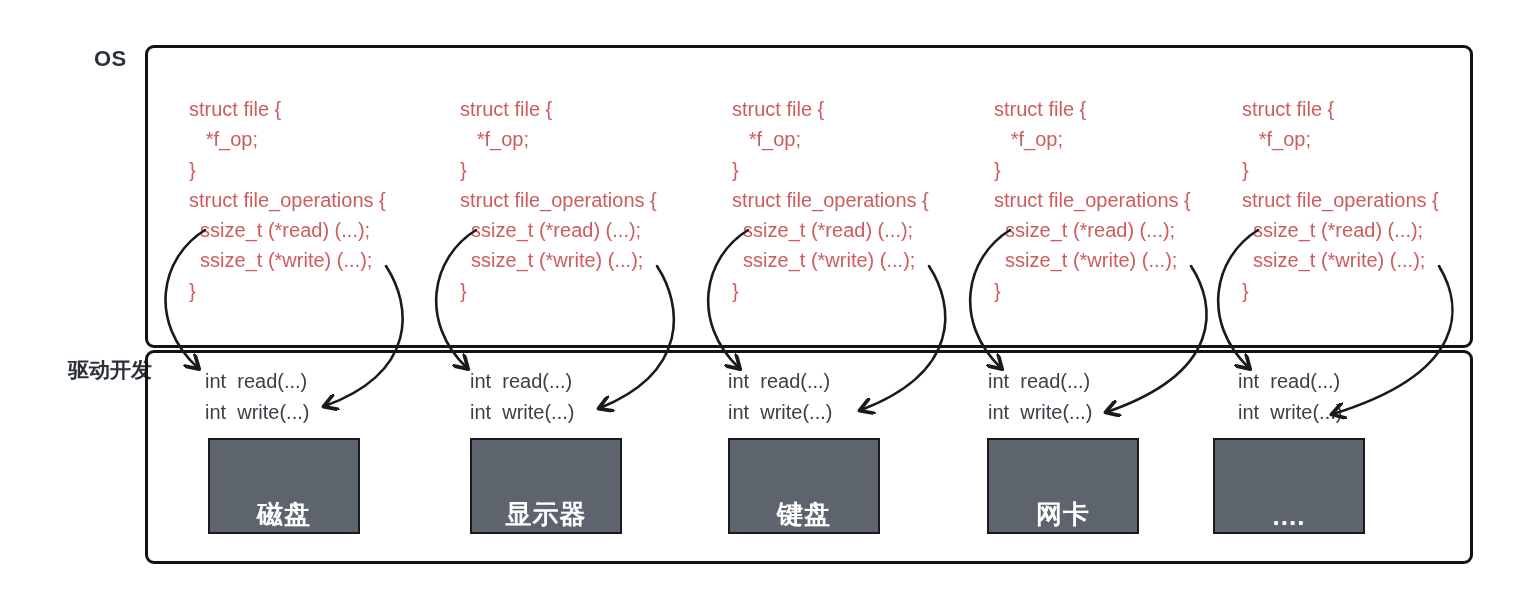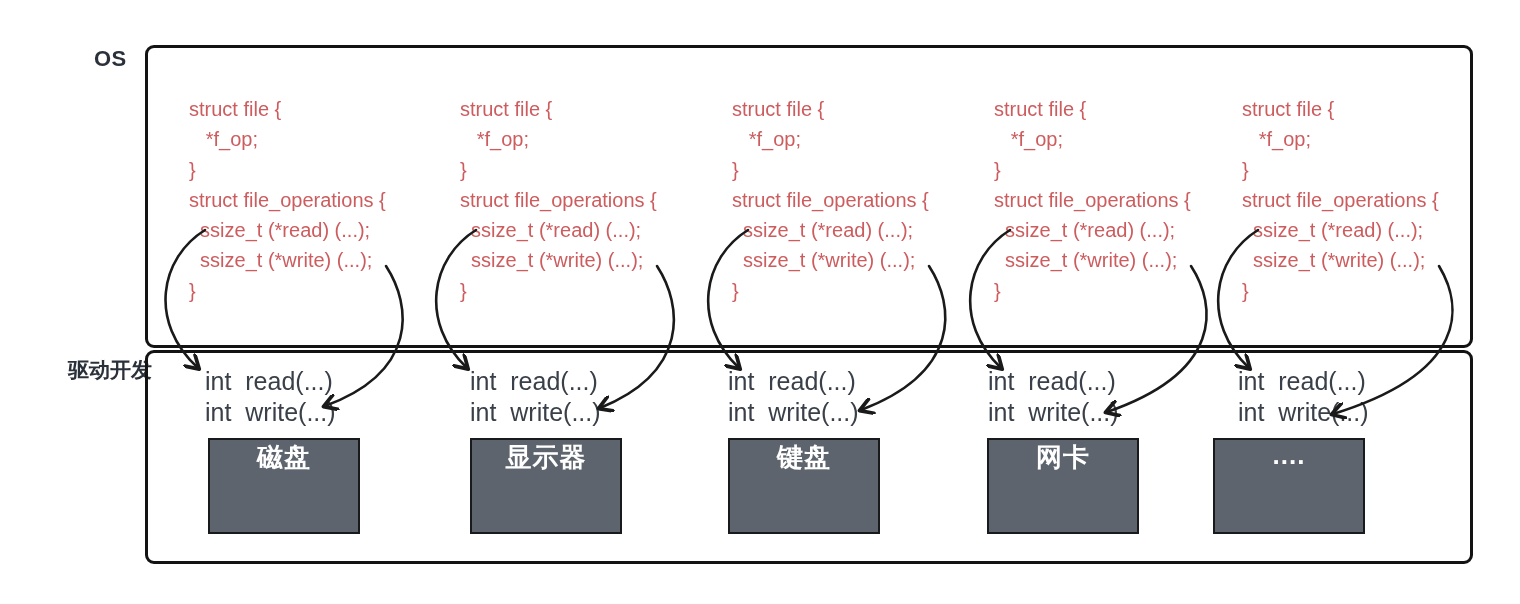--- a/index.html
+++ b/index.html
@@ -57,34 +57,34 @@
     line-height: 30.3px;
     color: #cd5c5e;
     white-space: pre;
   }
   pre.driver-funcs {
     position: absolute;
     top: 366px;
     left: var(--text-x);
     margin: 0;
     font-family: "Liberation Sans", "DejaVu Sans", sans-serif;
-    font-size: 25px;
+    font-size: 20px;
     line-height: 31px;
     color: #3a4049;
     white-space: pre;
   }
   .device-box {
     position: absolute;
     top: 438px;
     left: var(--box-x);
     width: 148px; height: 92px;
     background: #5d646d;
     border: 2.5px solid #191a1c;
     display: flex;
-    align-items: flex-start;
+    align-items: flex-end;
     justify-content: center;
   }
   .device-label {
     color: #ffffff;
     font-size: 26px;
     font-weight: bold;
     letter-spacing: 1px;
   }
   svg.arrows {
     position: absolute;

